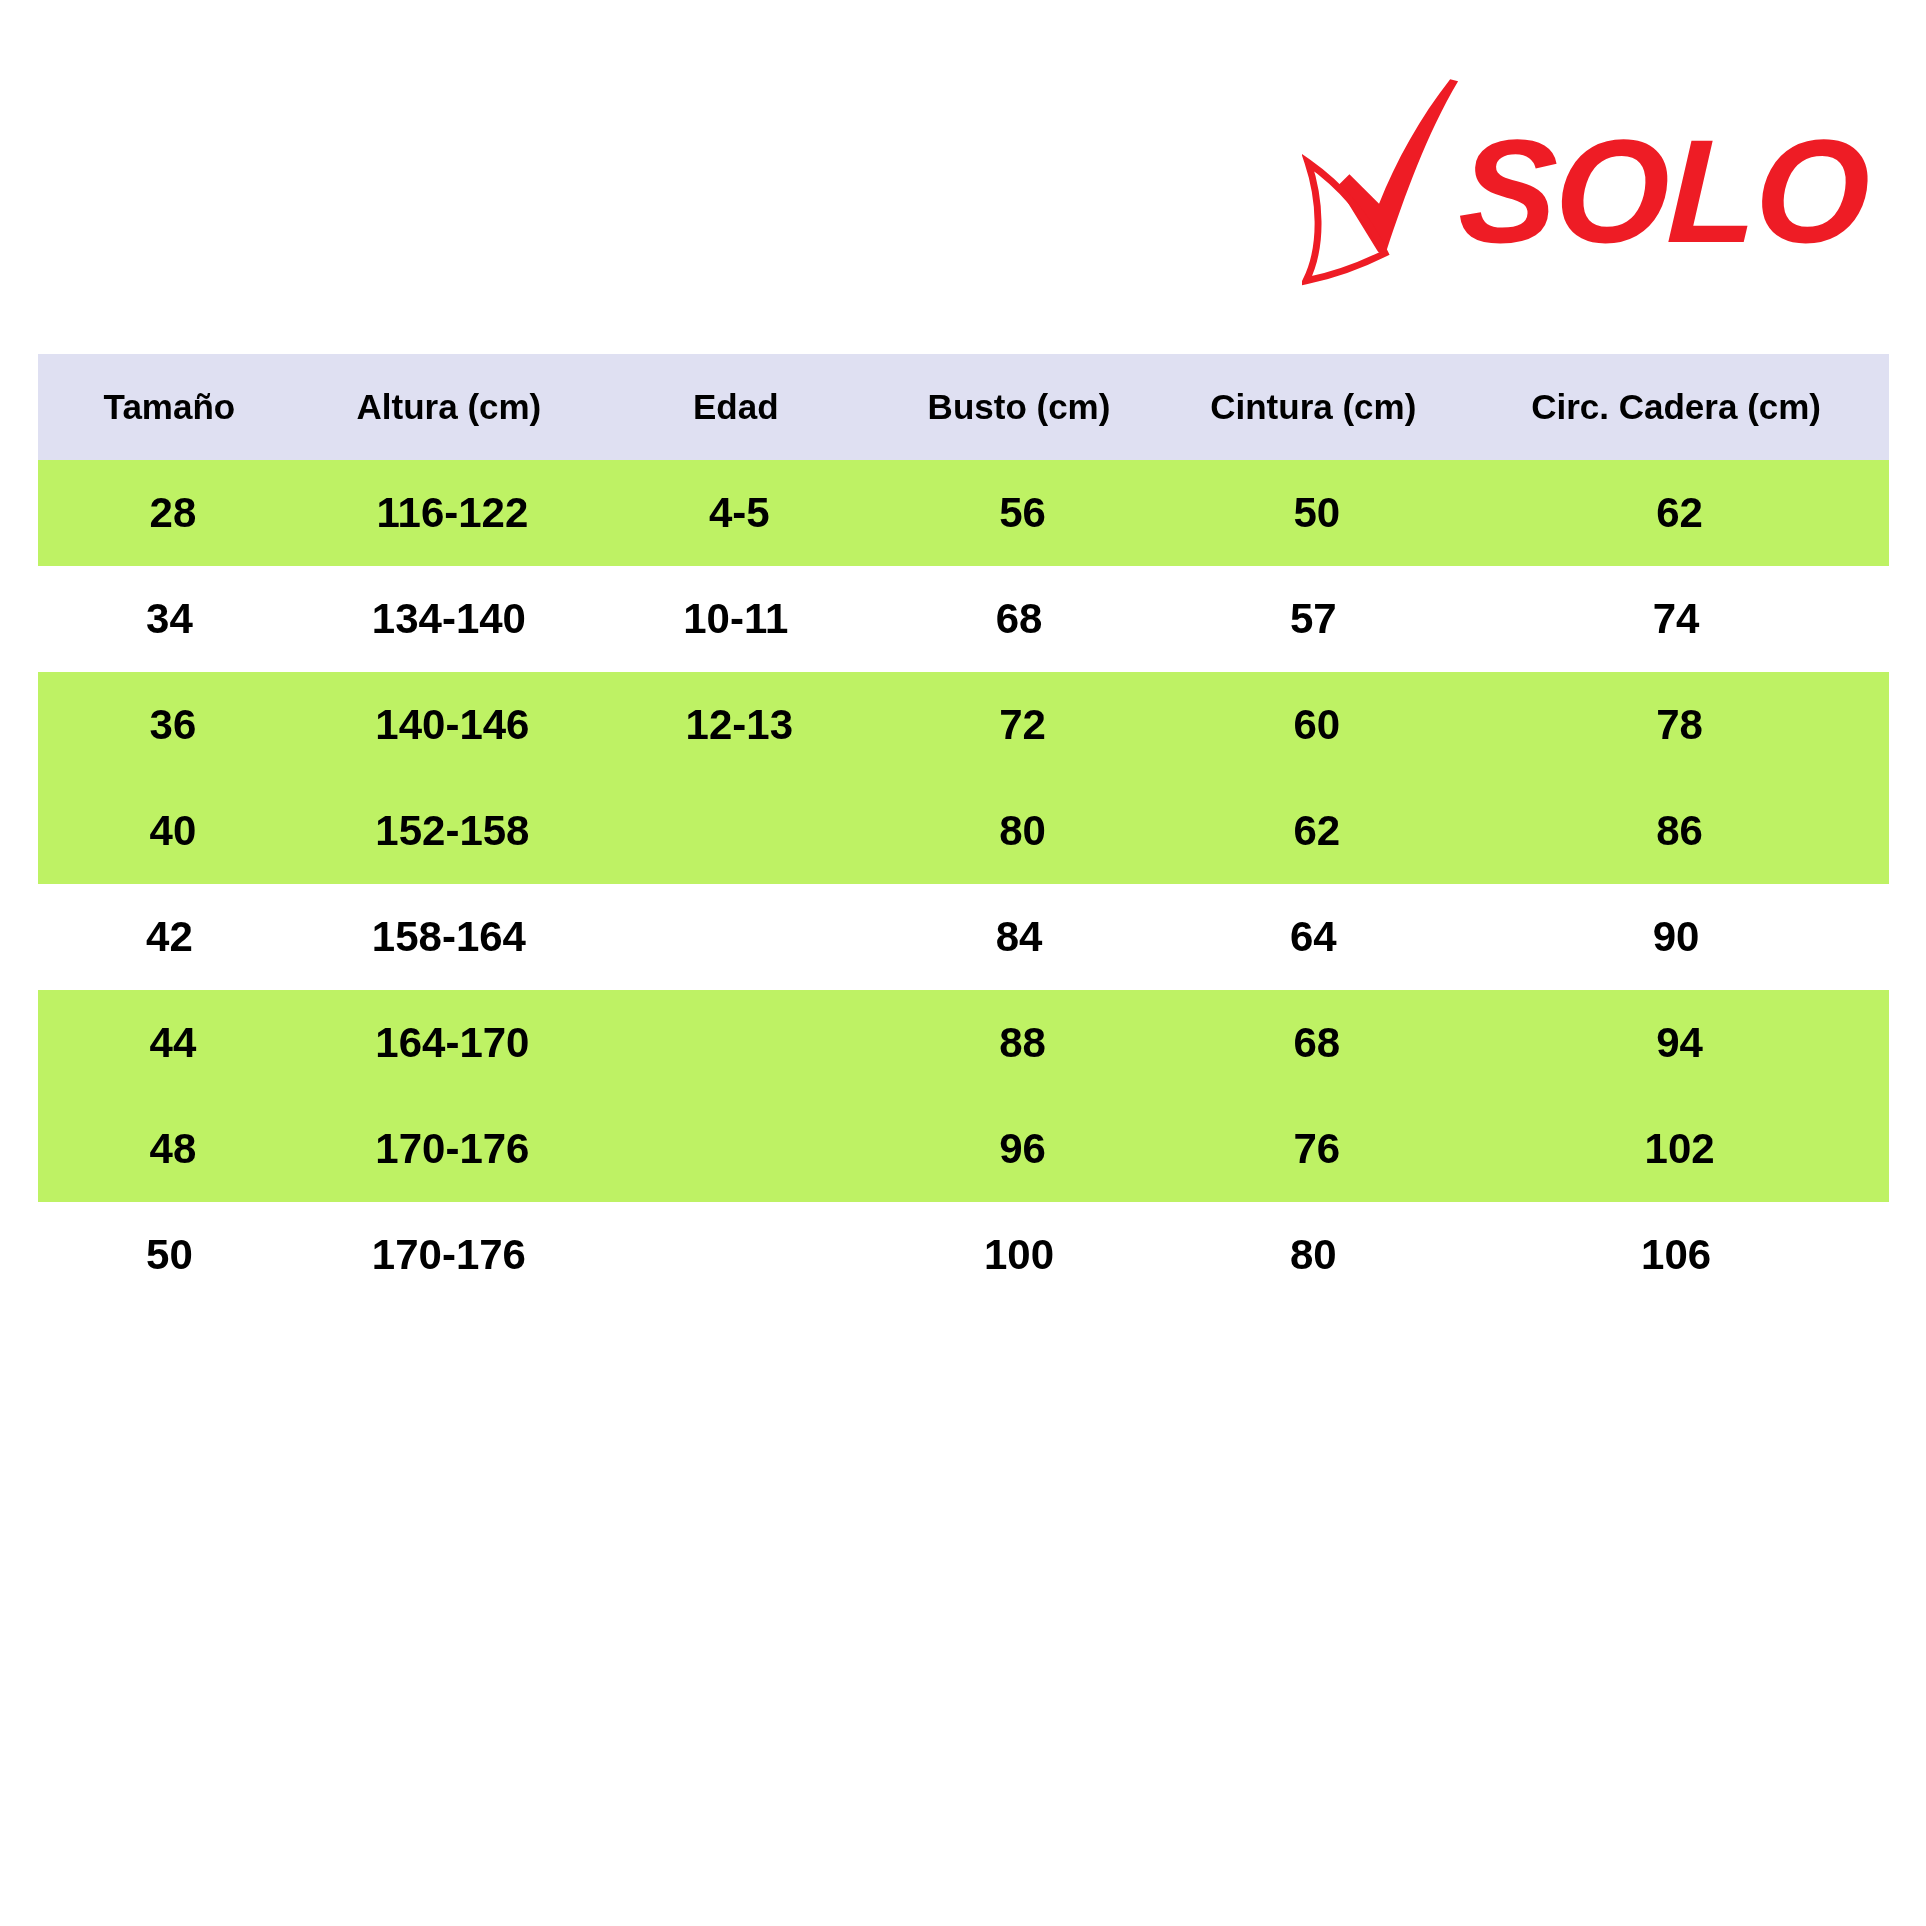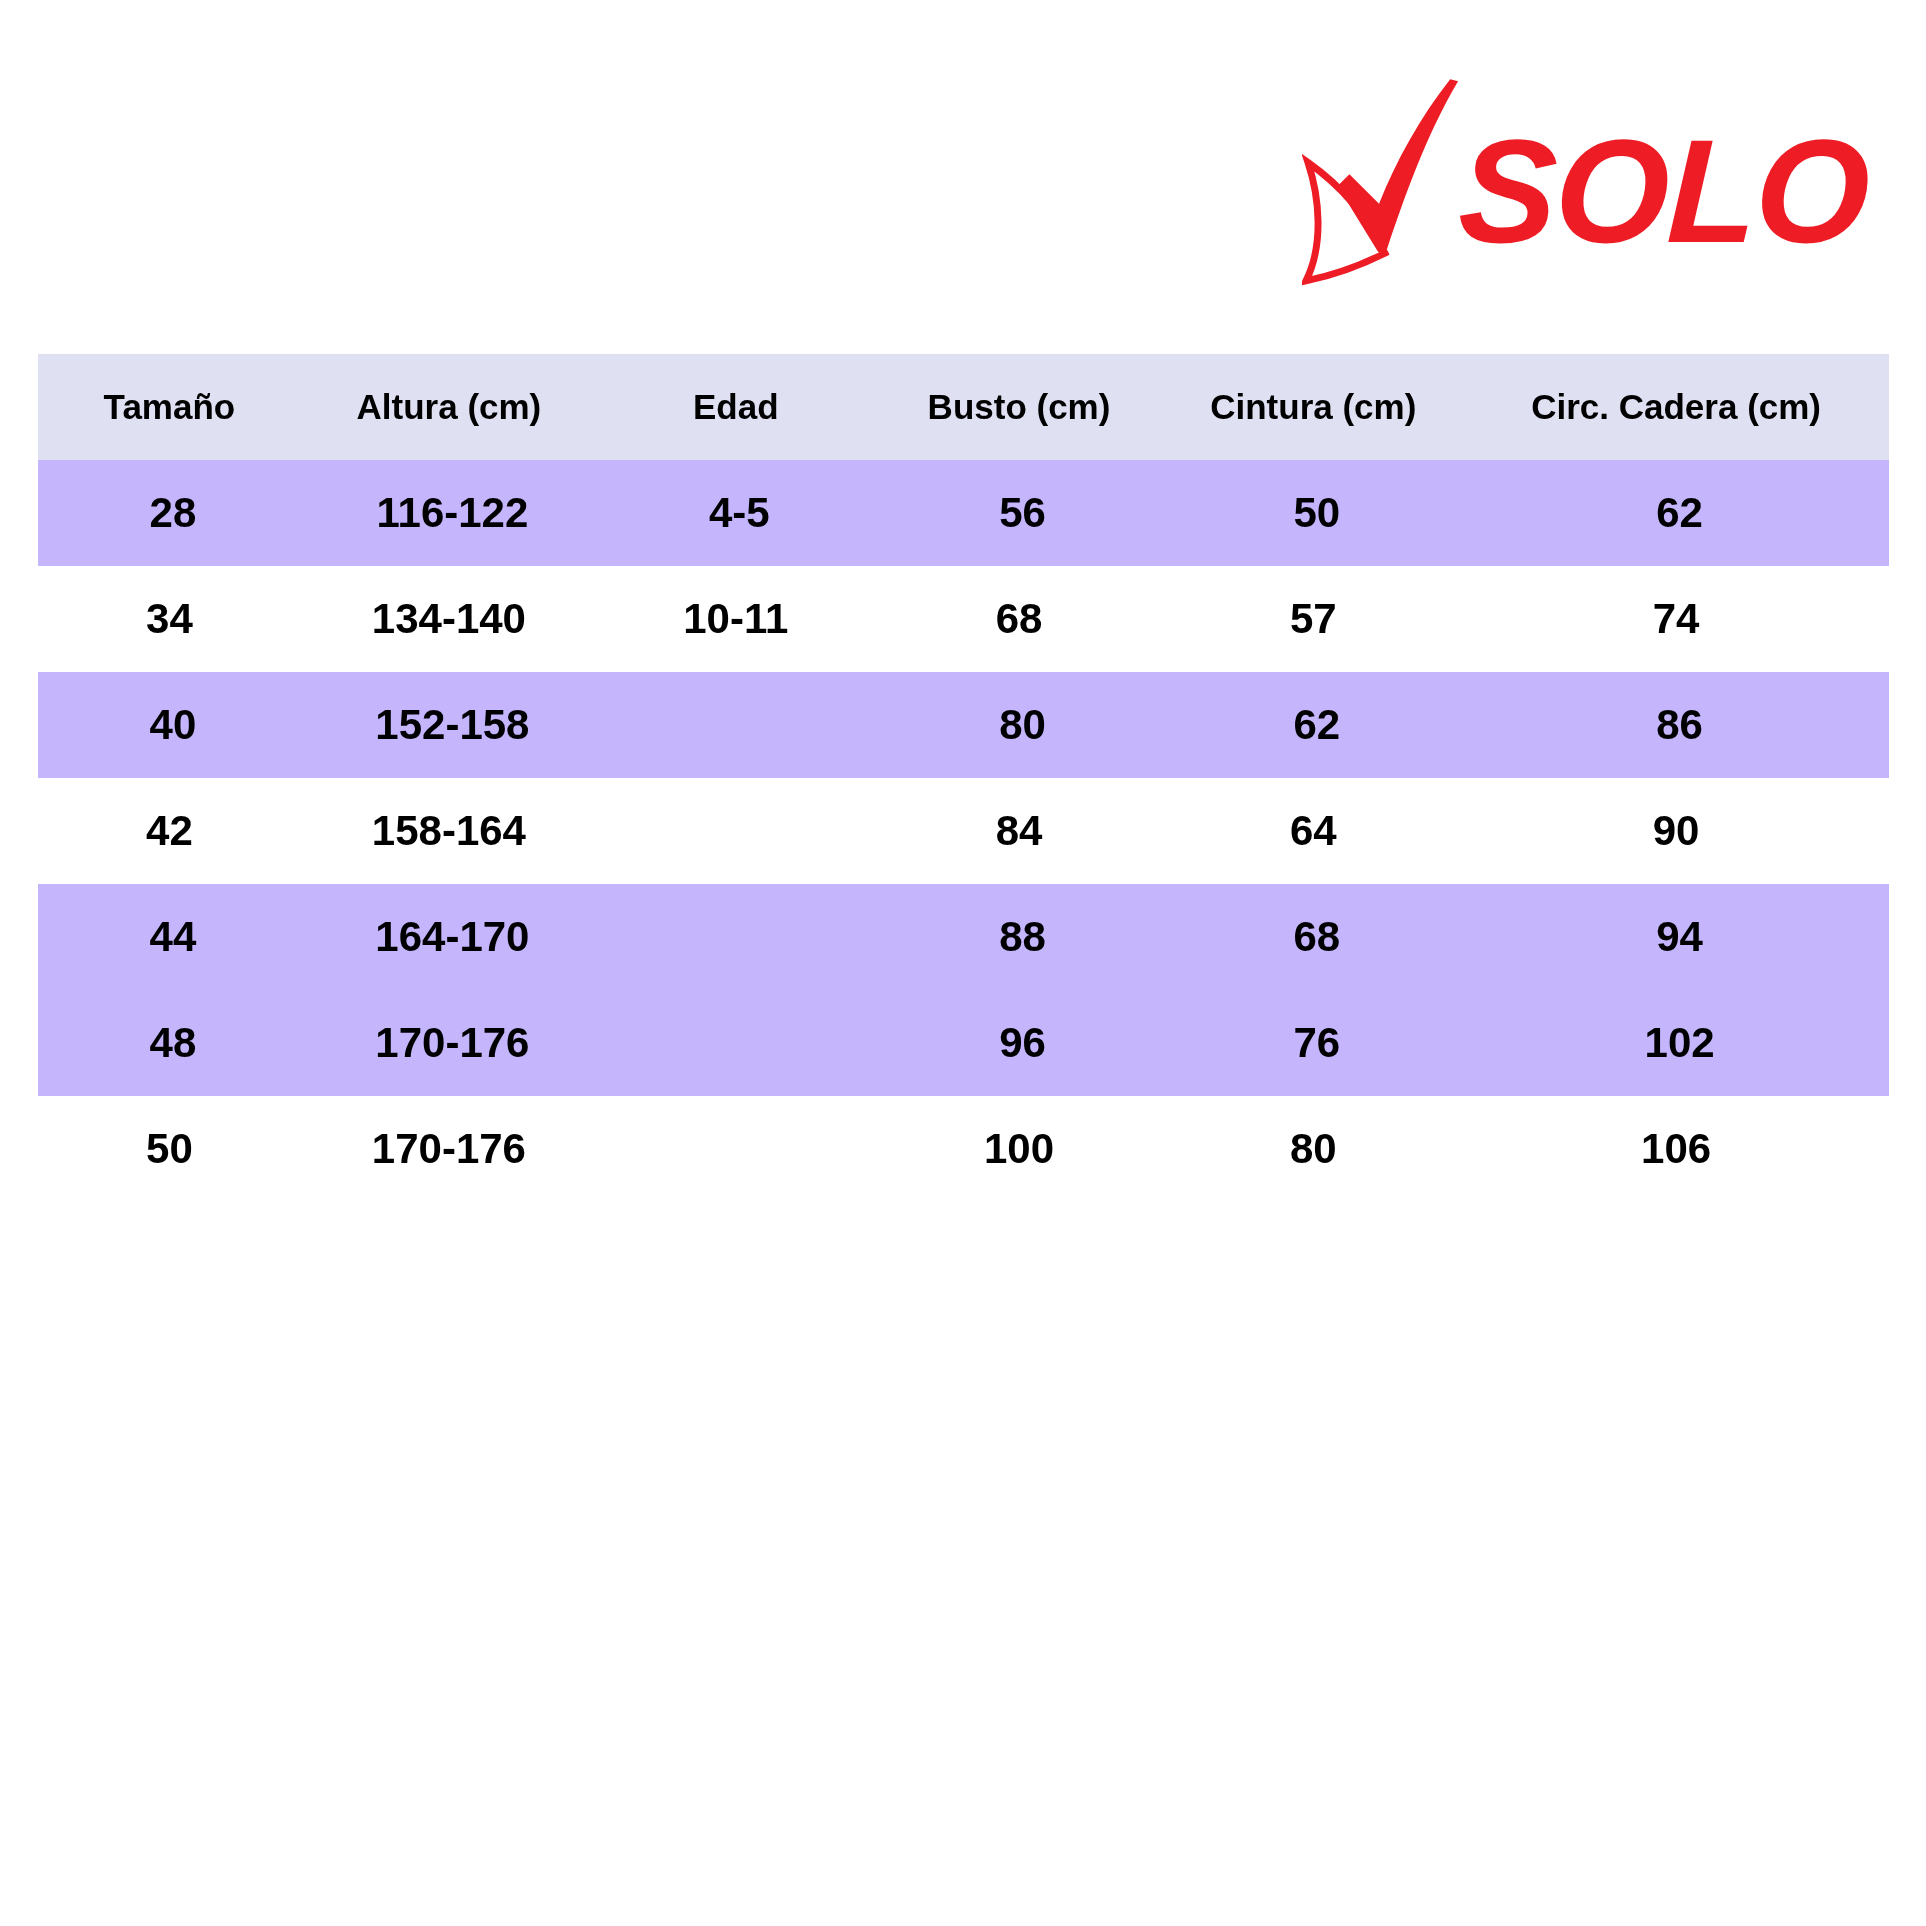--- a/index.html
+++ b/index.html
@@ -73,21 +73,21 @@
     background: #dfe0f2;
     letter-spacing: 0px;
   }
   table.size-table td {
     font-size: 42px;
   }
   tbody tr.odd td {
     background: #ffffff;
   }
   tbody tr.even td {
-    background: #c4b5fd;
+    background: #bef264;
     padding-left: 7px;
   }
   col.c0 { width: 14.2%; }
   col.c1 { width: 16.0%; }
   col.c2 { width: 15.0%; }
   col.c3 { width: 15.6%; }
   col.c4 { width: 16.2%; }
   col.c5 { width: 23.0%; }
 </style>
 </head>
@@ -136,20 +136,28 @@
         </tr>
         <tr class="odd">
           <td>34</td>
           <td>134-140</td>
           <td>10-11</td>
           <td>68</td>
           <td>57</td>
           <td>74</td>
         </tr>
         <tr class="even">
+          <td>36</td>
+          <td>140-146</td>
+          <td>12-13</td>
+          <td>72</td>
+          <td>60</td>
+          <td>78</td>
+        </tr>
+        <tr class="even">
           <td>40</td>
           <td>152-158</td>
           <td></td>
           <td>80</td>
           <td>62</td>
           <td>86</td>
         </tr>
         <tr class="odd">
           <td>42</td>
           <td>158-164</td>

